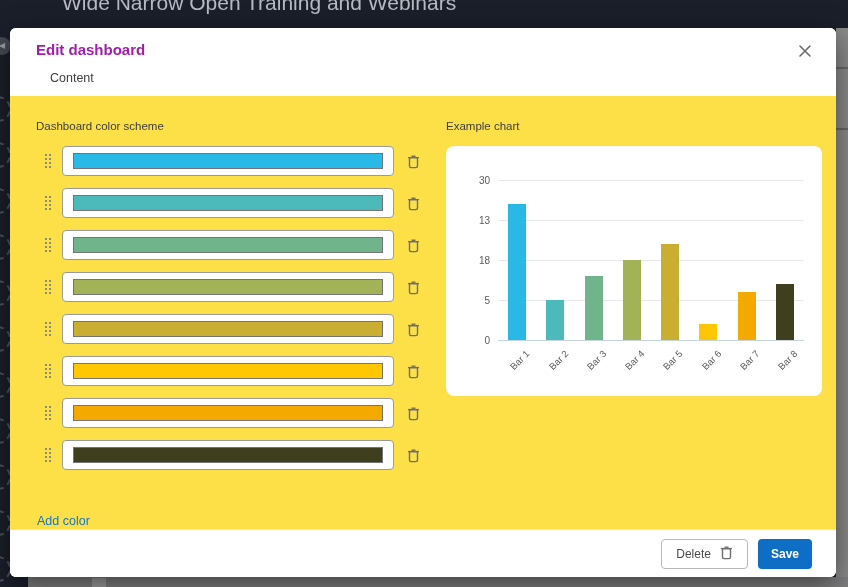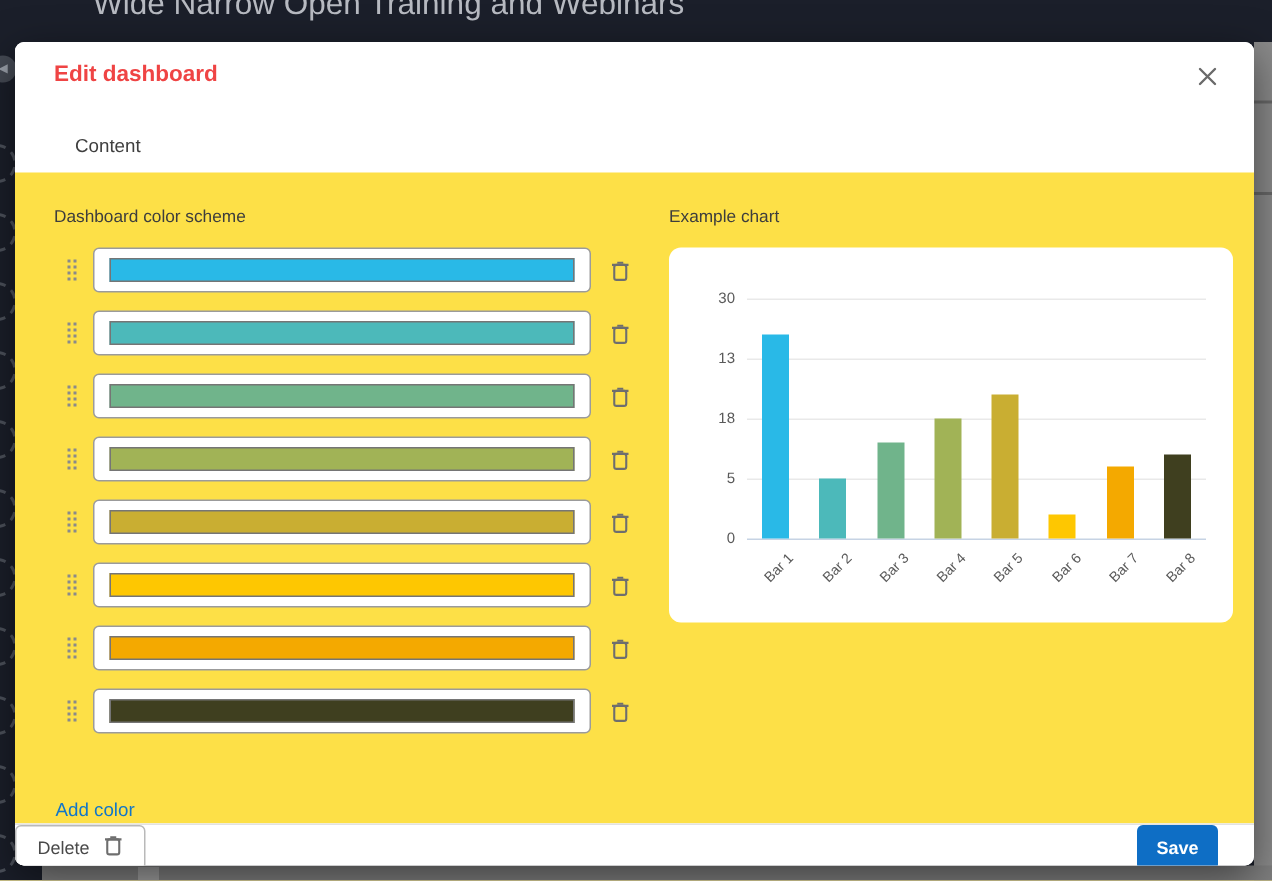--- a/index.html
+++ b/index.html
@@ -15,23 +15,23 @@
   .strip-tick { position:absolute; left:92px; top:578px; width:14px; height:9px; background:#9e9e9e; }
   .dash-circle { position:absolute; width:26px; height:26px; border-radius:50%; border:2px dashed #4d525c; left:-15px; }
   .back-btn { position:absolute; left:-7px; top:37px; width:18px; height:18px; border-radius:50%;
               background:#454a54; color:#9ba1ab; font-size:8px; line-height:18px; text-align:center; border:none; }
 
   
   .modal { position:absolute; left:10px; top:28px; width:826px; height:549px; background:#fff;
            border-radius:6px; box-shadow:0 8px 28px rgba(0,0,0,.5); display:flex; flex-direction:column; overflow:hidden; }
   .modal-header { background:#fff; padding:13px 22px 0 26px; }
   .title-row { display:flex; justify-content:space-between; align-items:flex-start; }
-  .modal-title { font-size:15px; font-weight:700; color:#ef4444; }
+  .modal-title { font-size:15px; font-weight:700; color:#a21caf; }
   .close-btn { background:none; border:none; cursor:pointer; padding:2px; margin-top:1px; }
-  .tabs { display:flex; margin-top:20px; }
+  .tabs { display:flex; margin-top:1px; }
   .tab { padding:7px 14px 8px; font-size:12.5px; color:#3f3f3f; border-bottom:3px solid transparent; cursor:pointer; margin-right:8px; }
   .tab.active { color:#1176c8; border-bottom-color:#1176c8; }
 
   .modal-body { background:#fde047; flex:1; display:flex; padding:24px 24px 0 26px; }
   .left-col { width:384px; flex:none; }
   .section-label { font-size:11.5px; color:#3d3d3d; margin-bottom:14px; }
 
   .color-row { display:flex; align-items:center; margin-bottom:12px; height:30px; }
   .drag { display:grid; grid-template-columns:repeat(2,2px); grid-auto-rows:2px; gap:2px; margin:0 11px 0 9px; cursor:grab; }
   .drag i { width:2px; height:2px; background:#8a8a8a; }
@@ -49,21 +49,21 @@
   .gridline.base { background:#c6d3e4; }
   .ytick { position:absolute; left:-36px; width:28px; text-align:right; font-size:10px; color:#5a5a5a; }
   .bars { position:absolute; left:0; right:0; top:0; bottom:1px; display:flex; justify-content:space-around; align-items:flex-end; }
   .bar { width:18px; }
   .xlabels { display:flex; justify-content:space-around; height:42px; }
   .xslot { width:18px; position:relative; }
   .xlabel { position:absolute; top:7px; right:2px; transform:rotate(-45deg); transform-origin:100% 0;
             font-size:9.5px; color:#5a5a5a; white-space:nowrap; }
 
   .modal-footer { height:59px; background:#fff; border-top:1px solid #e2e2e2; display:flex; align-items:center;
-                  justify-content:space-between; gap:10px; padding-right:24px; }
+                  justify-content:flex-end; gap:10px; padding-right:24px; }
   .btn { height:30px; border-radius:4px; font-size:12px; font-family:"Liberation Sans", sans-serif; cursor:pointer;
          display:flex; align-items:center; }
   .btn-outline { background:#fff; border:1px solid #b9b9b9; color:#4a4a4a; padding:0 14px; gap:9px; }
   .btn-save { background:#0e6ec5; border:none; color:#fff; font-weight:700; padding:0 13px; }
 </style>
 </head>
 <body>
 
 <div class="screen">
 

